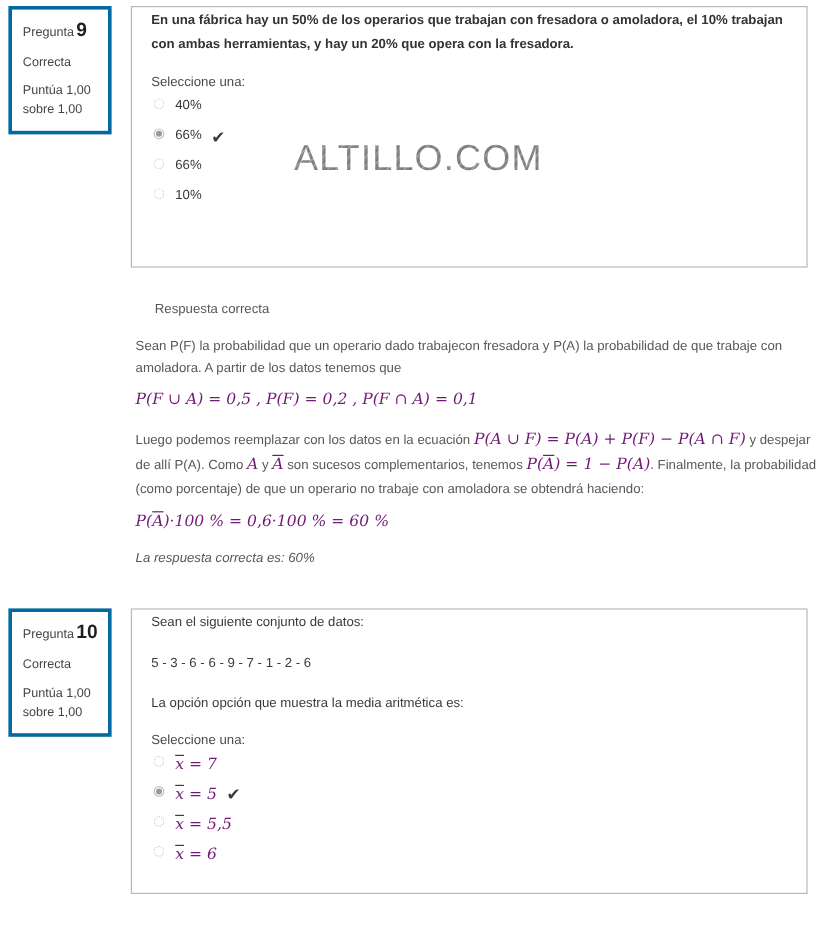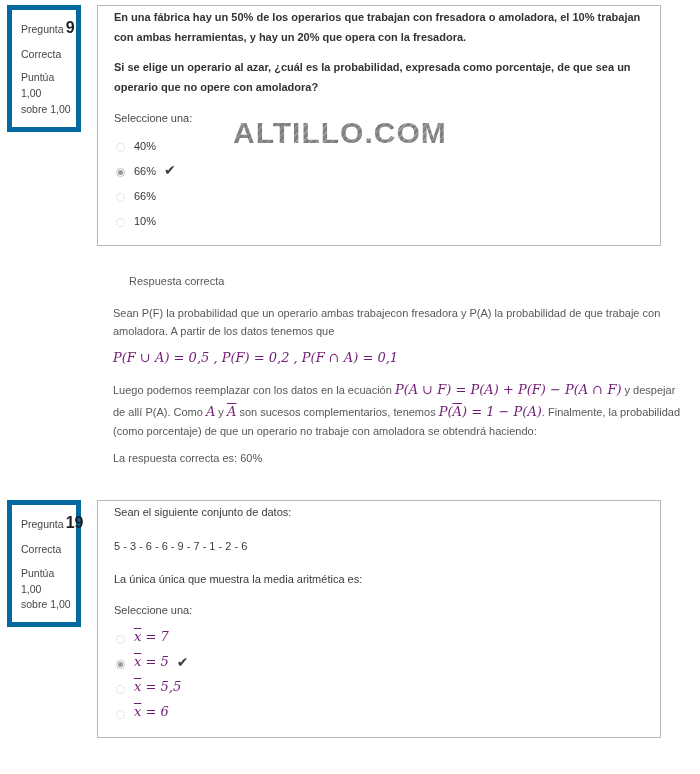--- a/index.html
+++ b/index.html
@@ -10,22 +10,22 @@
     -webkit-font-smoothing:antialiased;
     overflow:hidden;
   }
   .page { position:relative; width:700px; }
 
   
   .question-row { display:flex; align-items:flex-start; margin:5px 0 0 7px; }
   .question-row.q2 { margin-top:33px; }
 
   .info-card {
-    width:74px; box-sizing:border-box; flex:none;
-    border:5px solid #0369a1;
+    width:86px; box-sizing:border-box; flex:none;
+    border:3px solid #0369a1;
     padding:8px 5px 9px 9px;
     font-size:10.5px; color:#454545; line-height:1.3;
   }
   .info-head { white-space:nowrap; }
   .info-number { font-size:16px; font-weight:700; color:#1f1f1f; margin-left:2px; }
   .info-status { margin-top:9px; }
   .info-grade { margin-top:9px; line-height:1.5; }
 
   .qbox {
     margin-left:16px; width:564px; box-sizing:border-box;
@@ -36,51 +36,51 @@
   .qbox.q9 { min-height:218px; }
   .qbox.q10 { min-height:210px; }
 
   .qtext { font-size:11px; line-height:1.85; margin:0 0 9px 0; color:#3a3a3a; }
   .qtext.bold { font-weight:700; color:#333333; }
   .qtext.spaced { margin-bottom:13px; }
 
   .select-label { font-size:11px; color:#4a4a4a; margin:15px 0 7px 0; }
 
   .options { }
-  .option-row { display:flex; align-items:flex-end; min-height:21px; margin:4px 0; font-size:11px; color:#363636; }
+  .option-row { display:flex; align-items:flex-start; min-height:21px; margin:4px 0; font-size:11px; color:#363636; }
   .radio {
     width:9px; height:9px; box-sizing:border-box; flex:none;
     border:1px dotted #cccccc; border-radius:50%;
     margin:0 9px 0 2px; position:relative;
   }
   .radio.selected { border-style:solid; border-color:#c2c2c2; }
   .radio.selected::after {
     content:""; position:absolute; left:1px; top:1px; right:1px; bottom:1px;
     background:#9a9a9a; border-radius:50%;
   }
   .check-icon { color:#3b3b3b; font-size:14px; margin-left:8px; line-height:1; }
 
   .watermark {
     position:absolute; left:135px; top:110px;
-    font-size:30px; font-weight:700; letter-spacing:1px;
+    font-size:30px; font-weight:400; letter-spacing:1px;
     color:#8d8d8d; white-space:nowrap; pointer-events:none;
   }
   @supports ((-webkit-background-clip:text) or (background-clip:text)) {
     .watermark {
       background:repeating-linear-gradient(135deg,#7c7c7c 0 2px,#a3a3a3 2px 3px,#868686 3px 5px);
       -webkit-background-clip:text; background-clip:text; color:transparent;
     }
   }
 
   
   .feedback { margin:26px 16px 0 113px; font-size:11px; color:#585858; line-height:1.65; }
   .fb-title { margin:0 0 13px 16px; }
   .fb-para { margin:0 0 7px 0; }
   .fb-math { margin:6px 0 11px 0; }
-  .fb-closing { margin:9px 0 0 0; }
+  .fb-closing { margin:9px 0 0 0;font-style:italic; }
 
   .seg-t { }
   .seg-m, .seg-mo {
     font-family:"DejaVu Serif", serif; font-style:italic;
     font-size:13px; color:#701a75;
   }
   .seg-mo { text-decoration:overline; }
 </style>
 </head>
 <body>
@@ -92,21 +92,20 @@
       <div class="info-head"><span>Pregunta</span><span class="info-number">9</span></div>
       <div class="info-status">Correcta</div>
       <div class="info-grade">
         <div>Puntúa 1,00</div>
         <div>sobre 1,00</div>
       </div>
     </aside>
 
     <div class="qbox q9">
       <p class="qtext bold">En una fábrica hay un 50% de los operarios que trabajan con fresadora o amoladora, el 10% trabajan con ambas herramientas, y hay un 20% que opera con la fresadora.</p>
-      <p class="qtext bold">Si se elige un operario al azar, ¿cuál es la probabilidad, expresada como porcentaje, de que sea un operario que no opere con amoladora?</p>
       <div class="select-label">Seleccione una:</div>
       <div class="options">
         <div class="option-row">
           <span class="radio"></span>
           <span class="option-label"><span class="seg-t">40%</span></span>
         </div>
         <div class="option-row">
           <span class="radio selected"></span>
           <span class="option-label"><span class="seg-t">66%</span></span>
           <span class="check-icon">✔</span>
@@ -119,40 +118,41 @@
           <span class="radio"></span>
           <span class="option-label"><span class="seg-t">10%</span></span>
         </div>
       </div>
       <div class="watermark">ALTILLO.COM</div>
     </div>
   </div>
 
   <div class="feedback">
     <div class="fb-title">Respuesta correcta</div>
-    <p class="fb-para"><span class="seg-t">Sean P(F) la probabilidad que un operario ambas trabajecon fresadora y P(A) la probabilidad de que trabaje con amoladora. A partir de los datos tenemos que</span></p>
+    <p class="fb-para"><span class="seg-t">Sean P(F) la probabilidad que un operario dado trabajecon fresadora y P(A) la probabilidad de que trabaje con amoladora. A partir de los datos tenemos que</span></p>
     <p class="fb-math"><span class="seg-m">P(F ∪ A) = 0,5 ,  P(F) = 0,2 ,  P(F ∩ A) = 0,1</span></p>
     <p class="fb-para"><span class="seg-t">Luego podemos reemplazar con los datos en la ecuación </span><span class="seg-m">P(A ∪ F) = P(A) + P(F) − P(A ∩ F)</span><span class="seg-t"> y despejar de allí P(A). Como </span><span class="seg-m">A</span><span class="seg-t"> y </span><span class="seg-mo">A</span><span class="seg-t"> son sucesos complementarios, tenemos </span><span class="seg-m">P(</span><span class="seg-mo">A</span><span class="seg-m">) = 1 − P(A)</span><span class="seg-t">. Finalmente, la probabilidad (como porcentaje) de que un operario no trabaje con amoladora se obtendrá haciendo:</span></p>
+    <p class="fb-math"><span class="seg-m">P(</span><span class="seg-mo">A</span><span class="seg-m">)·100 % = 0,6·100 % = 60 %</span></p>
     <p class="fb-closing"><span class="seg-t">La respuesta correcta es: 60%</span></p>
   </div>
 
   <div class="question-row q2">
     <aside class="info-card">
-      <div class="info-head"><span>Pregunta</span><span class="info-number">19</span></div>
+      <div class="info-head"><span>Pregunta</span><span class="info-number">10</span></div>
       <div class="info-status">Correcta</div>
       <div class="info-grade">
         <div>Puntúa 1,00</div>
         <div>sobre 1,00</div>
       </div>
     </aside>
 
     <div class="qbox q10">
       <p class="qtext spaced">Sean el siguiente conjunto de datos:</p>
       <p class="qtext spaced">5 - 3 - 6 - 6 - 9 - 7 - 1 - 2 - 6</p>
-      <p class="qtext">La única única que muestra la media aritmética es:</p>
+      <p class="qtext">La opción opción que muestra la media aritmética es:</p>
       <div class="select-label">Seleccione una:</div>
       <div class="options">
         <div class="option-row">
           <span class="radio"></span>
           <span class="option-label"><span class="seg-mo">x</span><span class="seg-m"> = 7</span></span>
         </div>
         <div class="option-row">
           <span class="radio selected"></span>
           <span class="option-label"><span class="seg-mo">x</span><span class="seg-m"> = 5</span></span>
           <span class="check-icon">✔</span>

